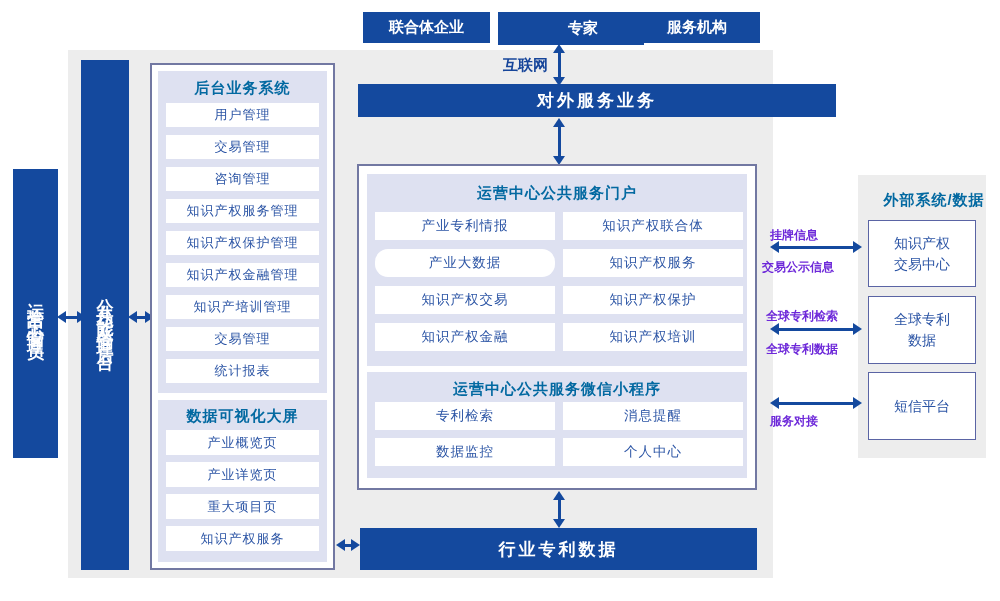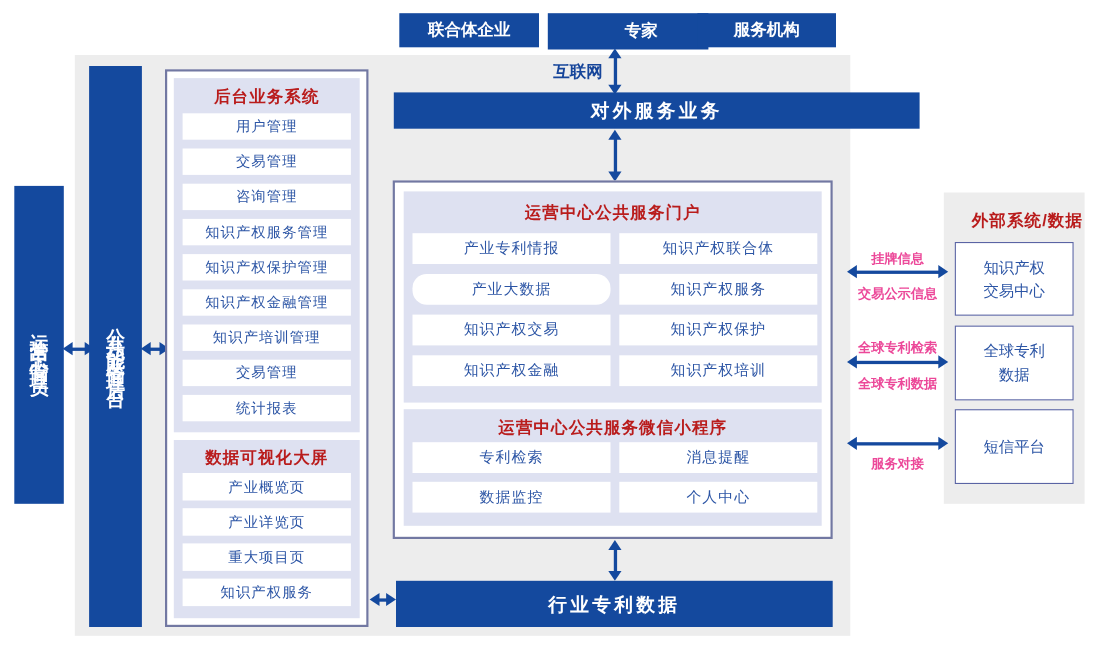--- a/index.html
+++ b/index.html
@@ -16,35 +16,35 @@
   .actor { font-size:15px; }
   .bigbar { font-size:17px; letter-spacing:3px; }
   .vbar {
     background:#14499e; color:#ffffff; font-weight:bold; font-size:17px;
     display:flex; align-items:center; justify-content:center;
     writing-mode:vertical-lr; text-orientation:upright; letter-spacing:7px;
   }
   .container-box { background:#ffffff; border:2px solid #7278a2; box-sizing:border-box; }
   .lavender { background:#dee1f1; }
   .panel-title {
-    color:#b91c1c; font-weight:bold; font-size:15px; text-align:center;
+    color:#0369a1; font-weight:bold; font-size:15px; text-align:center;
     display:flex; align-items:center; justify-content:center; letter-spacing:1px;
   }
   .item {
     background:#ffffff; color:#2c55a5; font-size:13px;
     display:flex; align-items:center; justify-content:center; letter-spacing:1px;
   }
   .item-lg { font-size:13.5px; }
   .extbox {
     background:#ffffff; border:1px solid #5a64a4; box-sizing:border-box;
     color:#2c55a5; font-size:14px; line-height:1.5; text-align:center;
     display:flex; align-items:center; justify-content:center; padding:0 20px;
   }
   .linklabel {
-    color:#ec4899; font-size:12px; font-weight:bold; text-align:center; white-space:nowrap;
+    color:#6d28d9; font-size:12px; font-weight:bold; white-space:nowrap;
   }
   .netlabel { color:#16459a; font-size:15px; font-weight:bold; }
   
   .varrow { position:absolute; width:3px; background:#14499e; }
   .varrow::before, .varrow::after {
     content:""; position:absolute; left:-5px; width:0; height:0;
     border-left:6px solid transparent; border-right:6px solid transparent;
   }
   .varrow::before { top:-8px; border-bottom:9px solid #14499e; }
   .varrow::after  { bottom:-8px; border-top:9px solid #14499e; }

